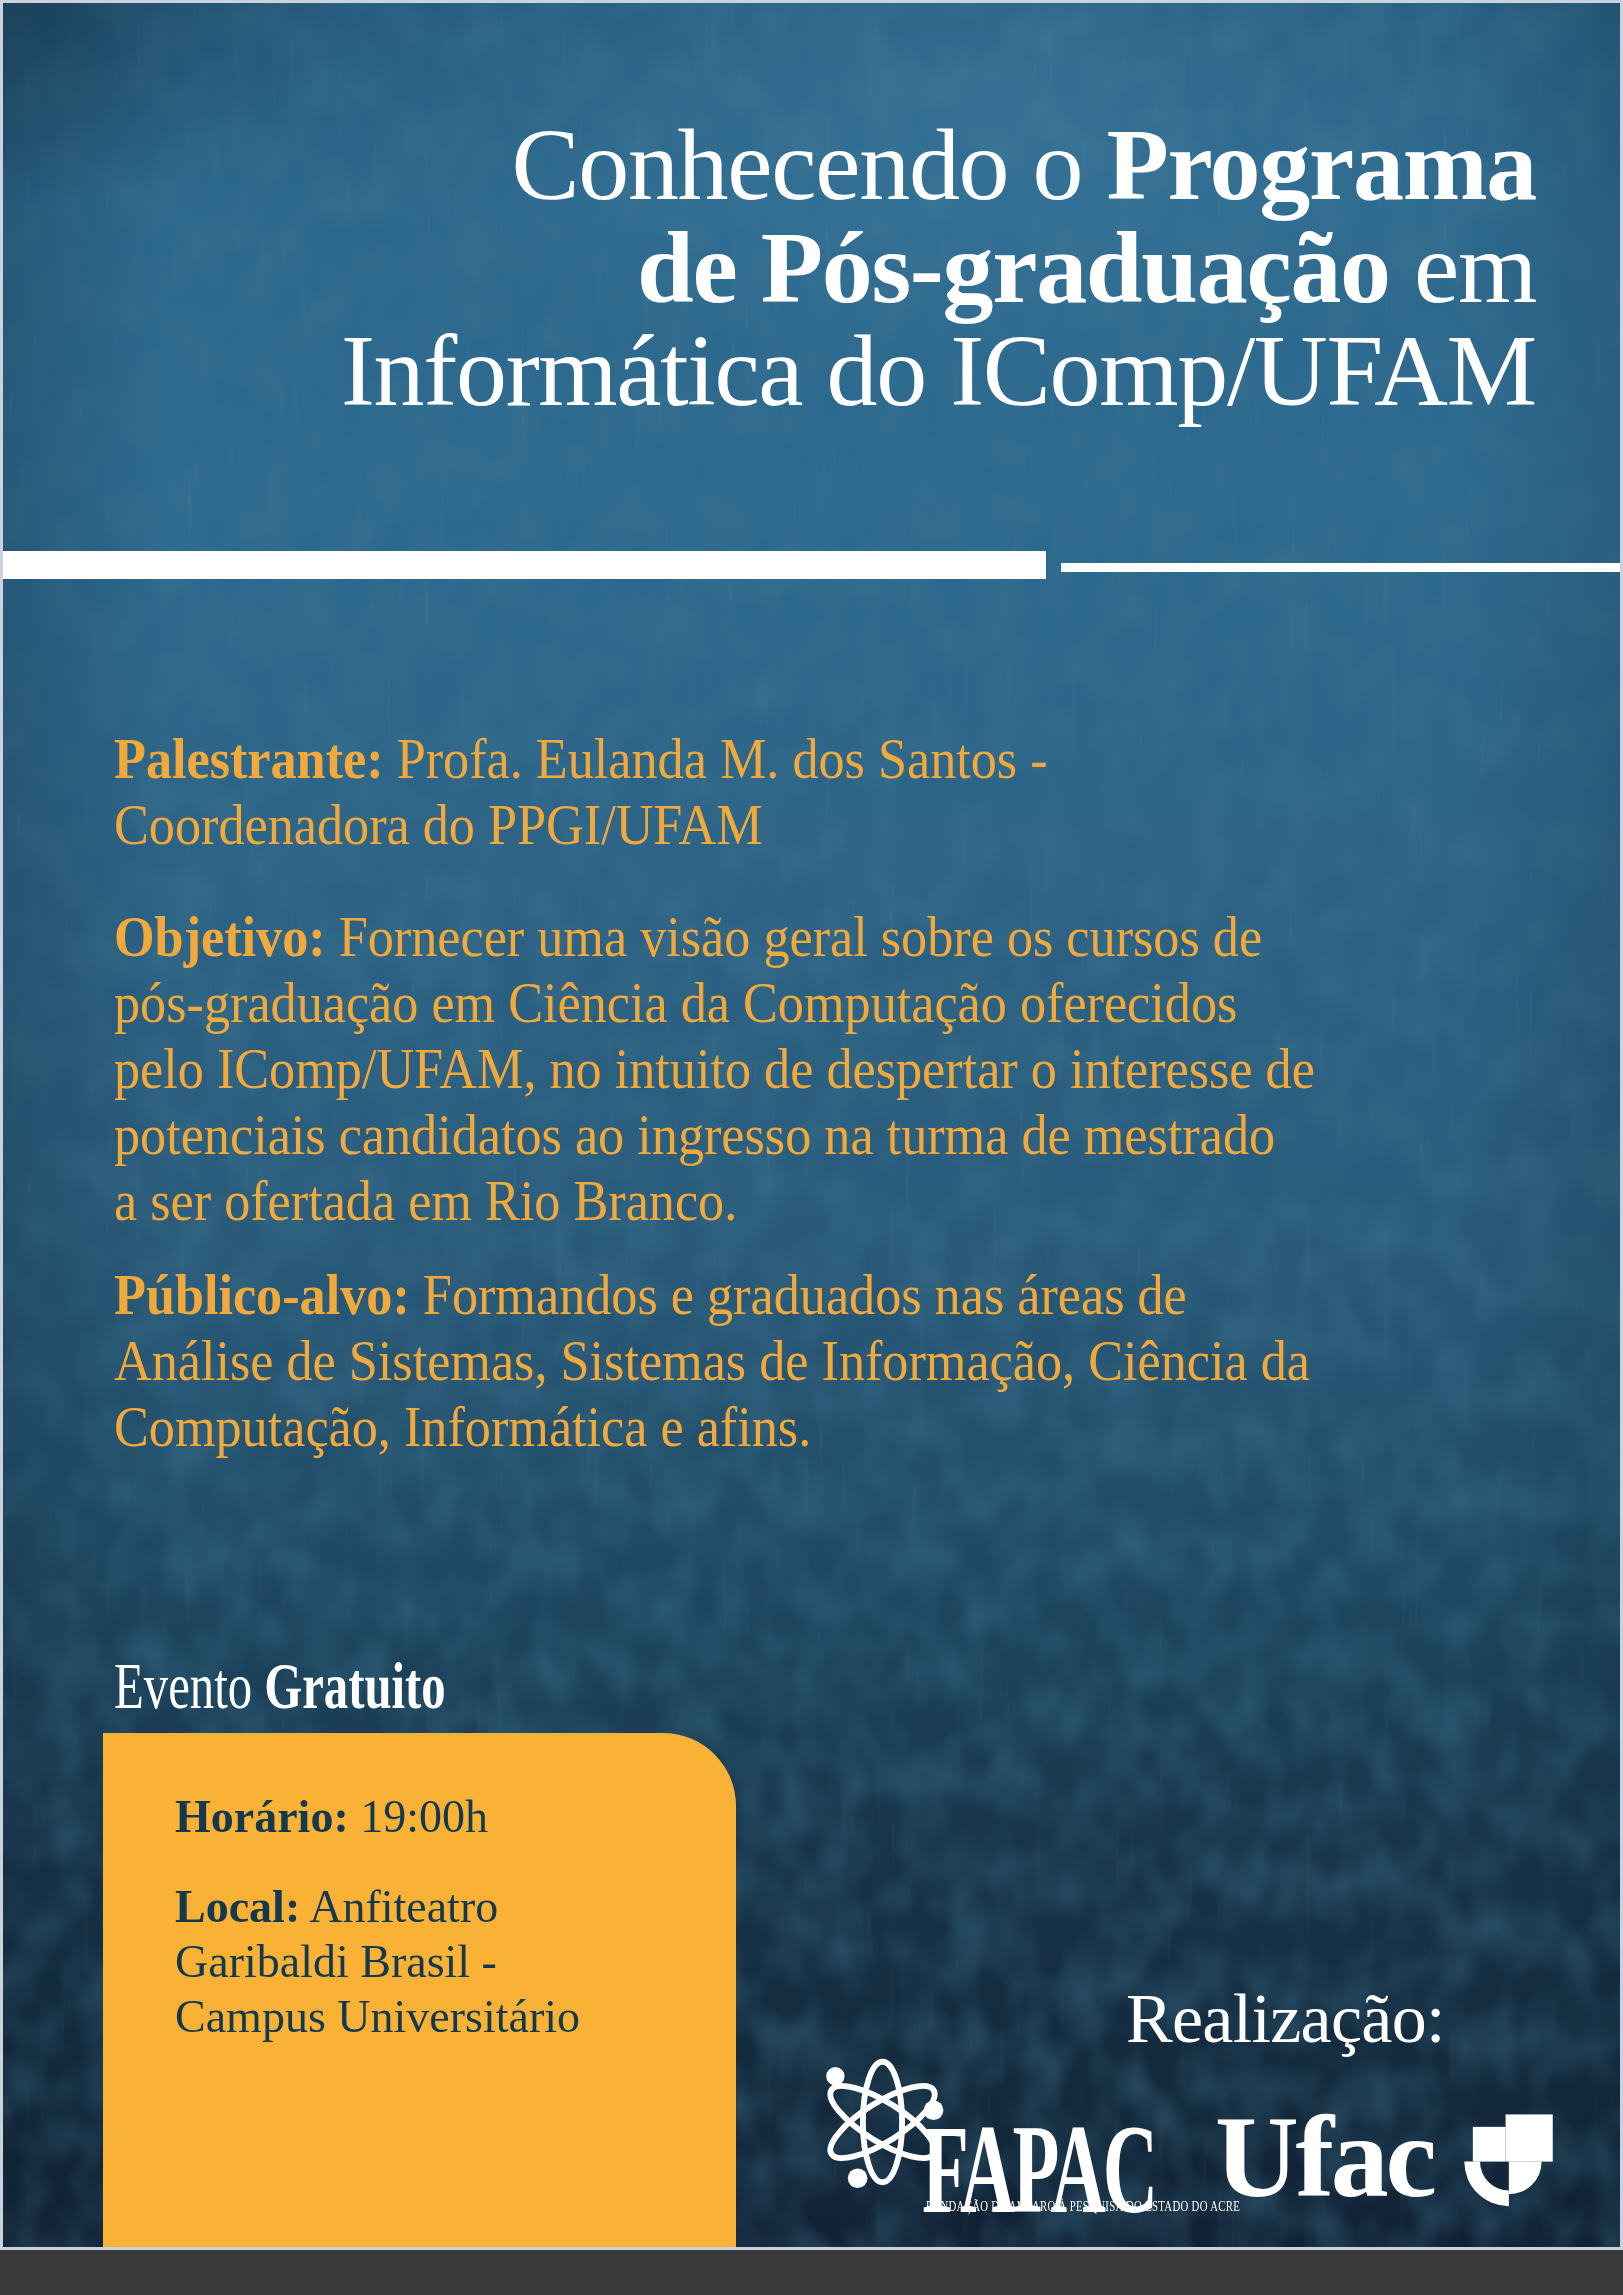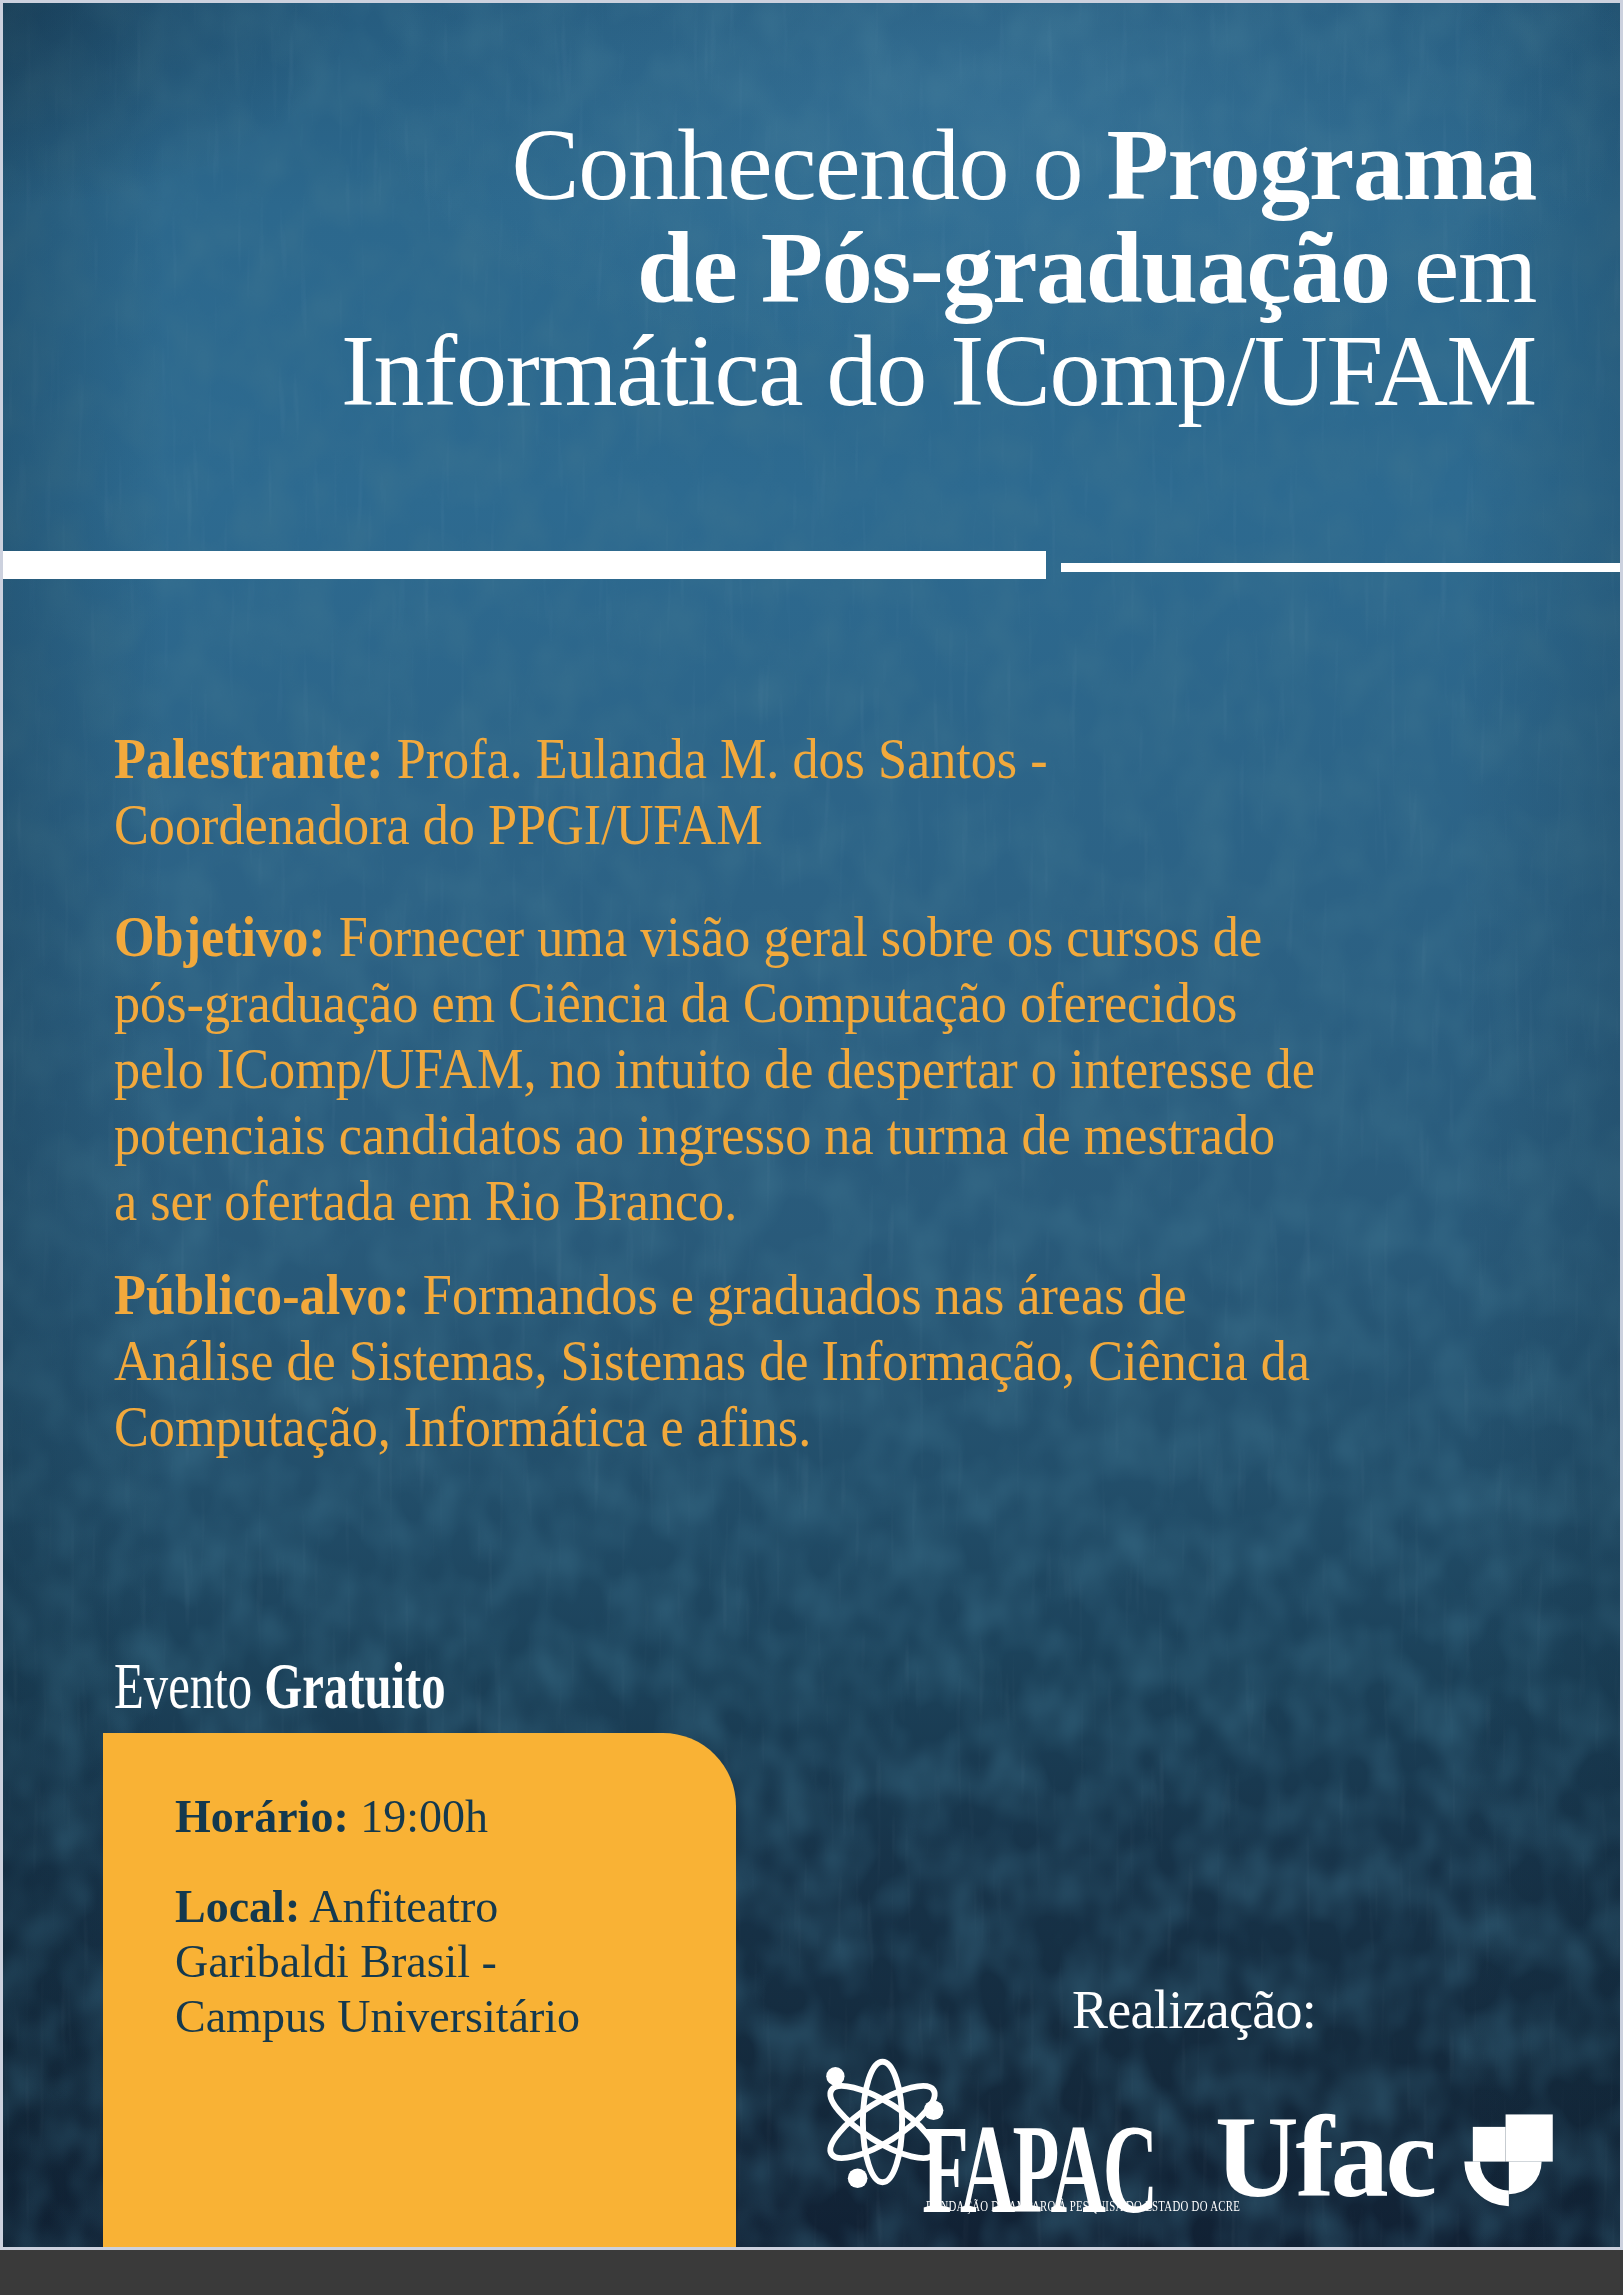--- a/index.html
+++ b/index.html
@@ -52,22 +52,22 @@
     position:absolute;left:100px;top:1730px;width:633px;height:576px;
     background:#F9B235;border-radius:0 73px 0 0;
     color:#14394E;font-size:46px;line-height:55px;
   }
   .info-box .item{margin:0 39px 0 72px;}
   .info-box .it1{padding-top:75px;}
   .info-box .it2{margin-top:56px;}
   .info-box .it3{margin-top:35px;}
   .info-box strong{font-weight:700;}
   .realization-heading{
-    position:absolute;left:1069px;top:1976px;
-    color:#ffffff;font-size:54px;letter-spacing:-0.7px;font-weight:400;
+    position:absolute;left:1123px;top:1976px;
+    color:#ffffff;font-size:70px;letter-spacing:-0.7px;font-weight:400;
   }
   .atom{position:absolute;left:814px;top:2047px;}
   .fapac-word{
     position:absolute;left:919px;top:2093px;
     color:#ffffff;font-size:128px;font-weight:700;letter-spacing:-5.2px;
     transform:scaleX(0.6);transform-origin:top left;white-space:nowrap;
   }
   .fapac-tagline{
     position:absolute;left:923px;top:2195px;
     color:#ffffff;font-size:15px;letter-spacing:0.4px;

